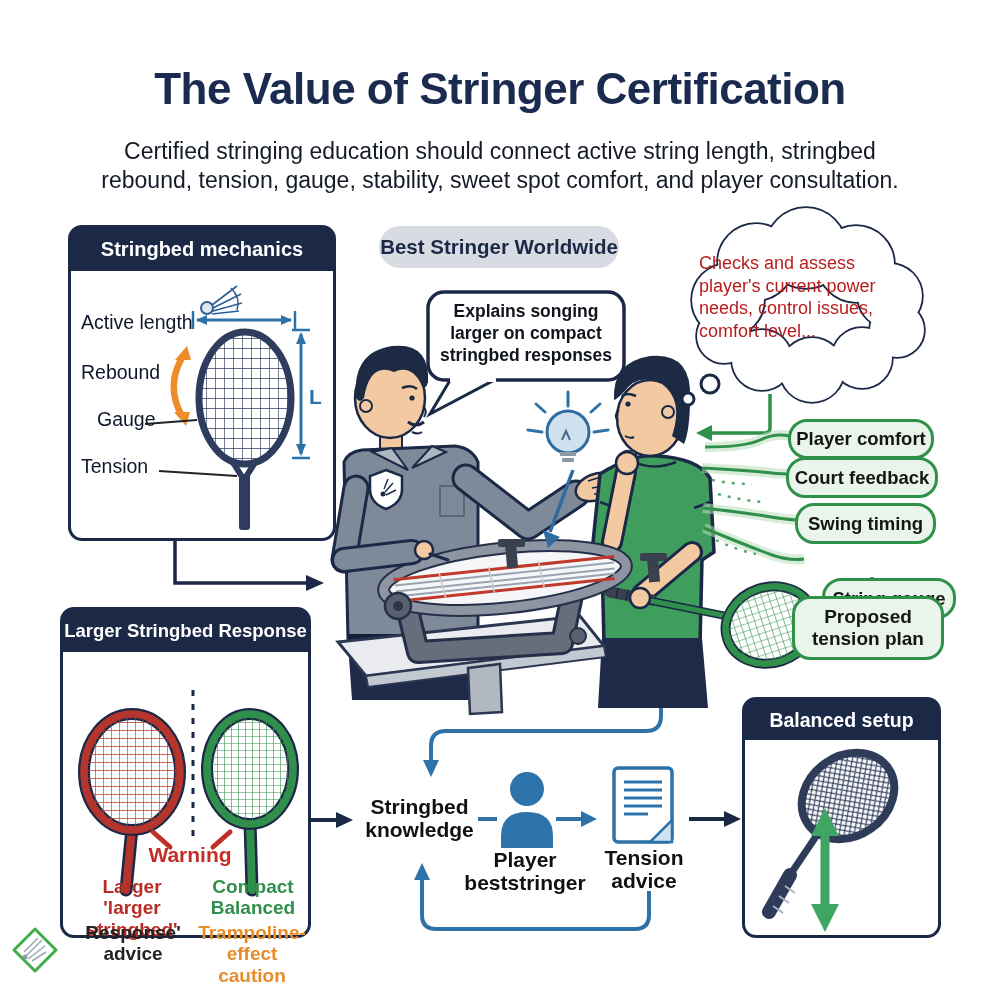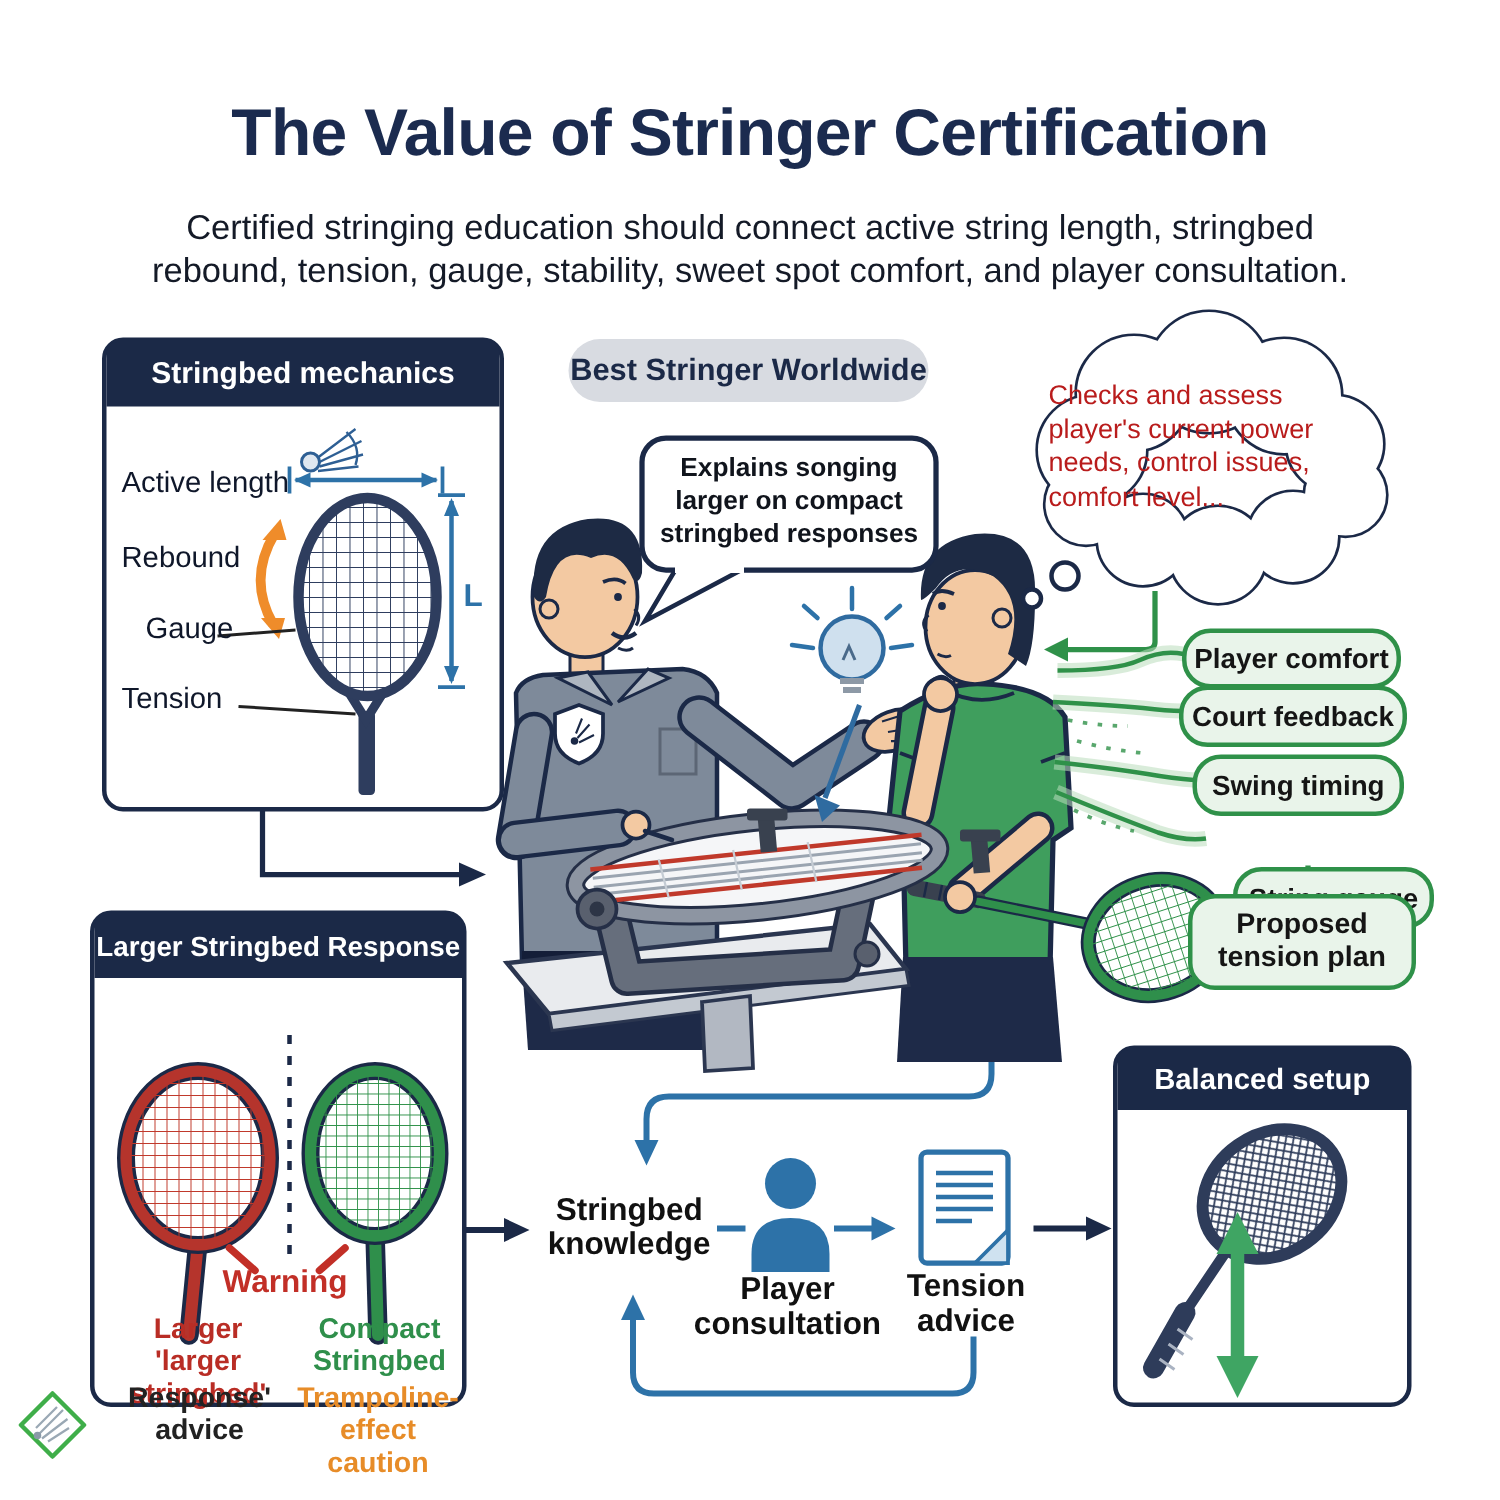--- a/index.html
+++ b/index.html
@@ -330,27 +330,27 @@
         <path d="M187,212 L189,280" stroke="#1b2947" stroke-width="13" stroke-linecap="round"></path>
         <path d="M187,212 L189,280" stroke="#2f8f4b" stroke-width="8" stroke-linecap="round"></path>
         <ellipse cx="187" cy="159" rx="43" ry="55" fill="#fff" stroke="#1b2947" stroke-width="12"></ellipse>
         <ellipse cx="187" cy="159" rx="43" ry="55" fill="url(#gridGreen2)" stroke="#2f8f4b" stroke-width="7.5"></ellipse>
       </g>
       <path d="M130,80 L130,230" stroke="#1b2947" stroke-width="3" stroke-dasharray="6 8"></path>
       <path d="M90,222 L107,237 M167,222 L150,237" stroke="#c22f27" stroke-width="5" stroke-linecap="round"></path>
     </svg>
     <div class="ltext" style="left:62px;top:233px;width:130px;font-size:21px;color:#c22f27;">Warning</div>
     <div class="ltext" style="left:12px;top:266px;width:114px;font-size:19px;color:#b92d25;">Larger 'larger stringbed'</div>
-    <div class="ltext" style="left:142px;top:266px;width:96px;font-size:19px;color:#2f8f4b;">Compact Stringbed</div>
+    <div class="ltext" style="left:142px;top:266px;width:96px;font-size:19px;color:#2f8f4b;">Compact Balanced</div>
     <div class="ltext" style="left:22px;top:312px;width:96px;font-size:19px;color:#222;">Response' advice</div>
     <div class="ltext" style="left:134px;top:312px;width:110px;font-size:19px;color:#e78c28;">Trampoline-effect caution</div>
   </section>
 
   <div class="flow-text" style="left:352px;top:795px;width:135px;">Stringbed knowledge</div>
-  <div class="flow-text" style="left:452px;top:848px;width:146px;">Player consultation</div>
+  <div class="flow-text" style="left:452px;top:848px;width:146px;">Player beststringer</div>
   <div class="flow-text" style="left:598px;top:846px;width:92px;">Tension advice</div>
 
   <section class="panel balanced">
     <div class="panel-header">Balanced setup</div>
     <svg width="193" height="235" viewBox="0 0 193 235">
       <defs>
         <pattern id="hatchNavy" width="7" height="7" patternUnits="userSpaceOnUse">
           <path d="M0,7 L7,0 M0,0 L7,7" stroke="#2e3c5a" stroke-width="1.2"></path>
         </pattern>
       </defs>

